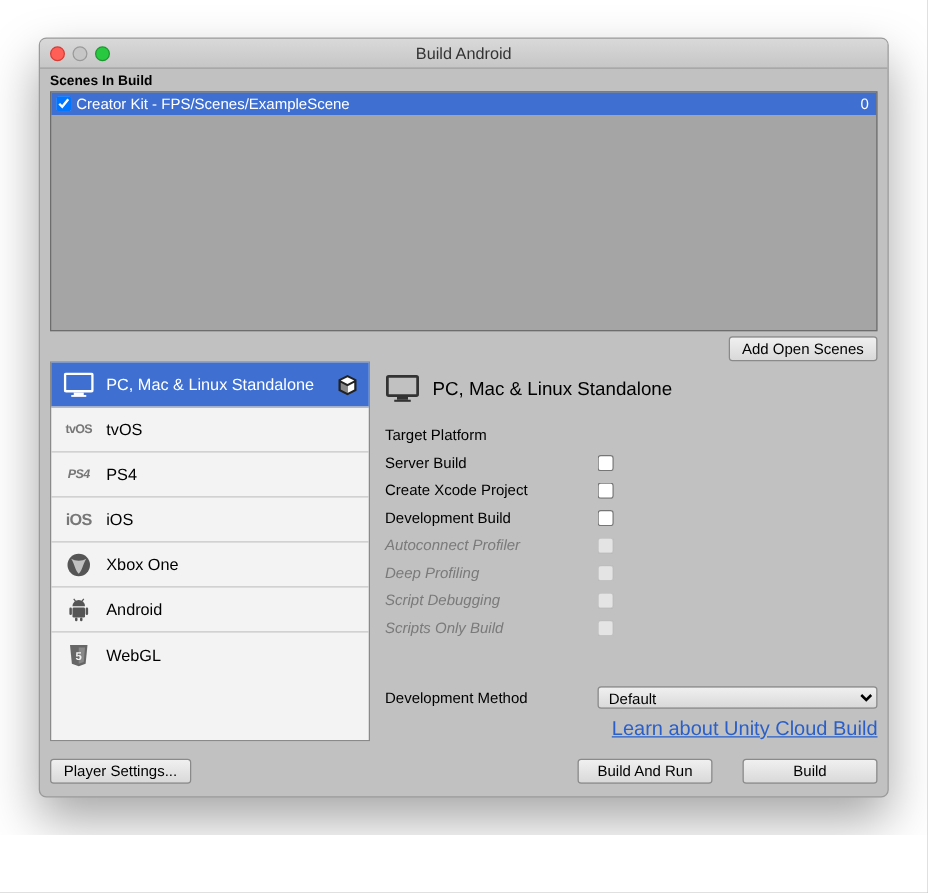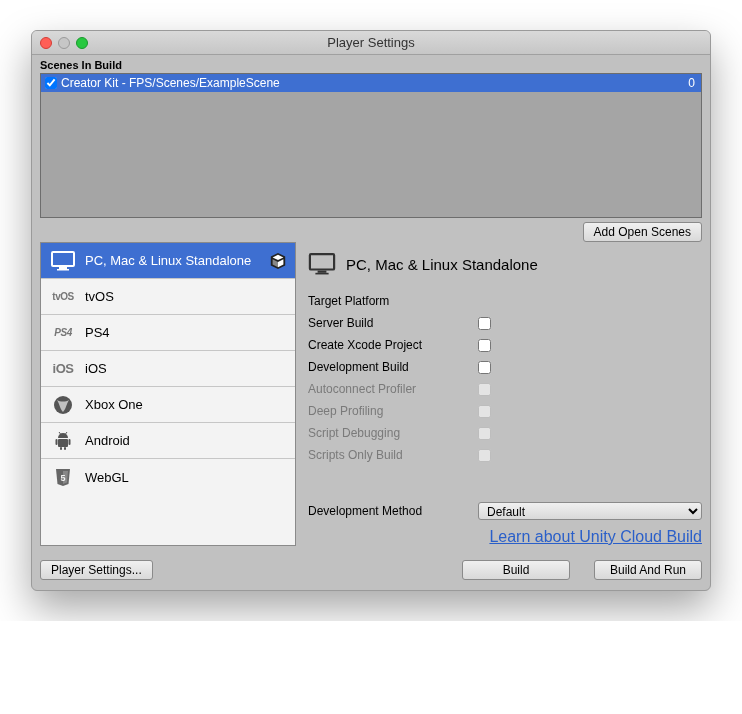--- a/index.html
+++ b/index.html
@@ -34,21 +34,21 @@
   .tl.green { background: #28c840; border: 0.5px solid #1a9a2d; }
   .title {
     position: absolute; left: 0; right: 0; text-align: center;
     font-size: 13px; color: #333; pointer-events: none;
   }
   .section-label {
     font-size: 11px; font-weight: bold; padding: 4px 8px 2px;
   }
   .scenes-box {
     margin: 0 8px;
-    height: 145px;
+    height: 192px;
     background: #a5a5a5;
     border: 1px solid #6d6d6d;
     overflow: auto;
   }
   .scene-row {
     display: flex; align-items: center;
     height: 18px;
     padding: 0 4px;
     background: #3e6fd1;
     color: #fff;
@@ -122,21 +122,21 @@
   }
   .details-header .plat-icon svg { width: 28px; height: 22px; }
   .settings {
     margin-top: 10px;
     display: flex; flex-direction: column;
     gap: 4px;
     font-size: 12px;
   }
   .row { display: flex; align-items: center; height: 18px; }
   .row .lbl { width: 170px; }
-  .row.disabled .lbl { color: #7a7a7a; }
+  .row.disabled .lbl { color: #7a7a7a; font-style: italic; }
   .row select {
     flex: 1;
     font-size: 12px;
     background: linear-gradient(#f0f0f0,#d9d9d9);
     border: 1px solid #8a8a8a;
     border-radius: 3px;
     padding: 1px 4px;
     height: 18px;
   }
   .row input[type=checkbox]{
@@ -164,21 +164,21 @@
 <body>
 
 <div class="window">
 
   <div class="titlebar">
     <div class="traffic">
       <div class="tl red"></div>
       <div class="tl yellow"></div>
       <div class="tl green"></div>
     </div>
-    <div class="title">Player Settings</div>
+    <div class="title">Build Android</div>
   </div>
 
   <div class="section-label">Scenes In Build</div>
   <div class="scenes-box">
     <div class="scene-row">
       <input type="checkbox" checked="" style="">
       <span>Creator Kit - FPS/Scenes/ExampleScene</span>
       <span class="idx">0</span>
     </div>
   </div>
@@ -319,17 +319,17 @@
 
       <div class="link-row">
         <a>Learn about Unity Cloud Build</a>
       </div>
     </div>
   </div>
 
   <div class="bottom-bar">
     <button class="btn">Player Settings...</button>
     <div class="spacer-fill"></div>
+    <button class="btn">Build And Run</button>
     <button class="btn">Build</button>
-    <button class="btn">Build And Run</button>
   </div>
 
 </div>
 
 </body></html>

